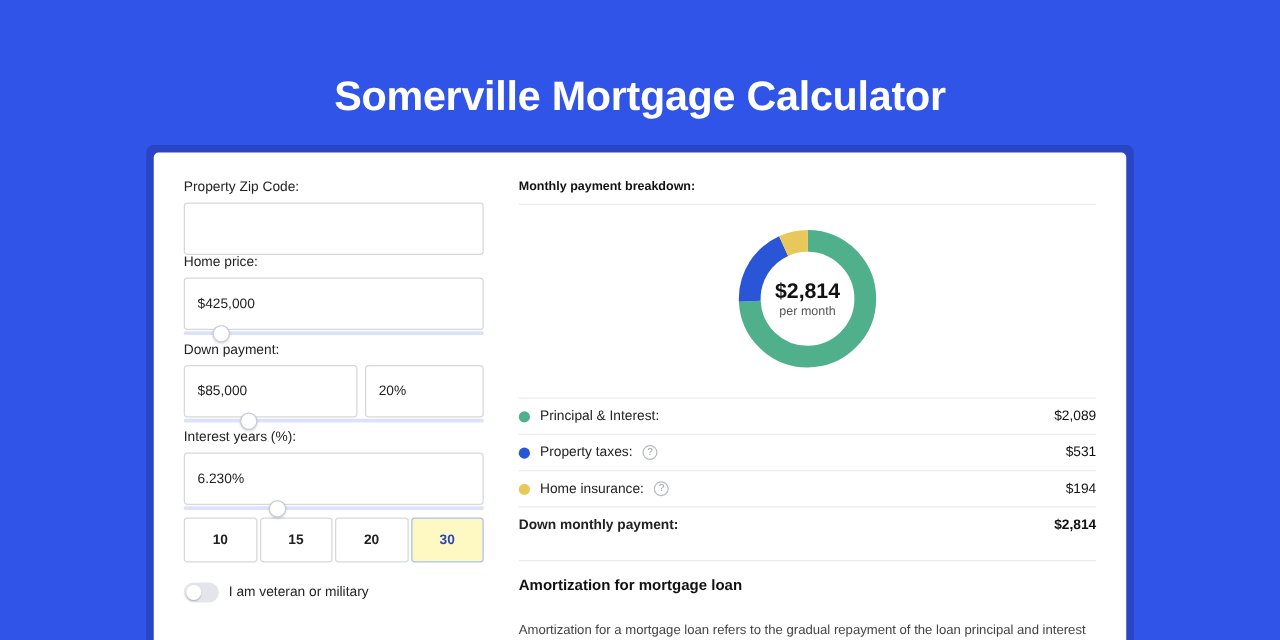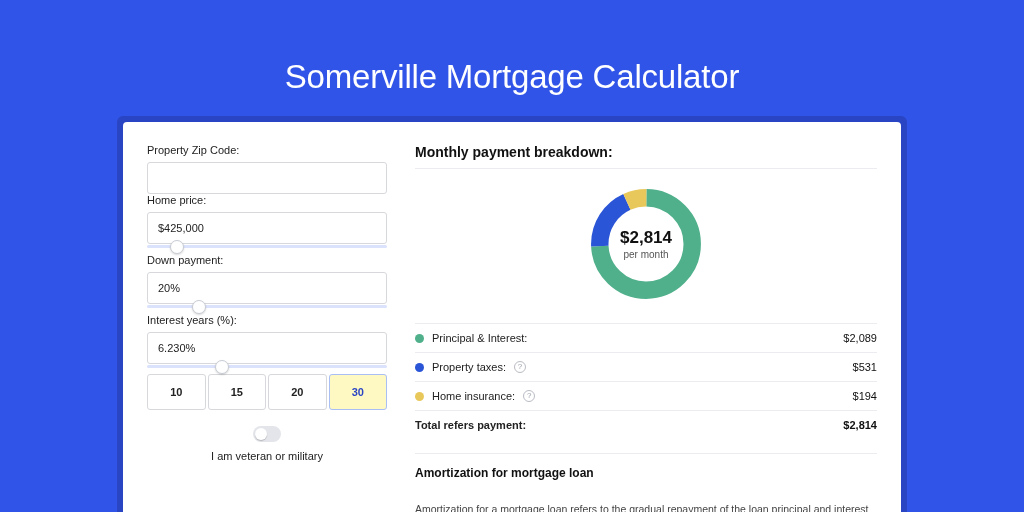--- a/index.html
+++ b/index.html
@@ -10,21 +10,21 @@
     height: 512px;
     overflow: hidden;
   }
   .hero {
     padding-top: 58px;
     text-align: center;
   }
   .hero h1 {
     color: #fff;
     font-size: 33px;
-    font-weight: 400;
+    font-weight: 700;
     letter-spacing: -0.2px;
   }
   .card-wrap {
     margin: 20px auto 0;
     width: 790px;
     background: #2a45c4;
     border-radius: 6px 6px 0 0;
     padding: 6px 6px 0 6px;
   }
   .card {
@@ -39,21 +39,21 @@
   .right { flex: 1; }
   .field { margin-bottom: 0; }
   .label {
     font-size: 11px;
     color: #222;
     margin-bottom: 6px;
     display: block;
   }
   .input {
     width: 100%;
-    height: 32px;
+    height: 42px;
     border: 1px solid #d6d8dc;
     border-radius: 3px;
     padding: 0 10px;
     font-size: 11px;
     color: #222;
     background: #fff;
   }
   .range-wrap {
     position: relative;
     height: 10px;
@@ -99,36 +99,35 @@
     cursor: pointer;
   }
   .period-btn.active {
     background: #fef9c3;
     border-color: #a9bef5;
     color: #2a45c4;
   }
   .toggle-row {
     display: flex; align-items: center; gap: 8px;
     margin-top: 16px;
-    flex-direction: column;
   }
   .toggle {
     width: 28px; height: 16px; border-radius: 10px;
     background: #e3e5ea; position: relative; cursor: pointer;
     border: none;
   }
   .toggle::after {
     content: ""; position: absolute; left: 2px; top: 2px;
     width: 12px; height: 12px; border-radius: 50%; background: #fff;
     box-shadow: 0 1px 1px rgba(0,0,0,.2);
   }
   .toggle-label { font-size: 11px; color: #222; }
 
   .section-title {
-    font-size: 14px; font-weight: 700; color: #111;
+    font-size: 10px; font-weight: 700; color: #111;
     padding-bottom: 8px; border-bottom: 1px solid #ececf0;
   }
   .donut-area {
     display: flex; justify-content: center;
     padding: 14px 0 10px;
   }
   .donut-wrap { position: relative; width: 122px; height: 122px; }
   .donut-center {
     position: absolute; inset: 0;
     display: flex; flex-direction: column;
@@ -182,20 +181,21 @@
         <label class="label">Home price:</label>
         <input class="input" value="$425,000" style="">
         <div class="range-wrap">
           <input type="range" class="range" min="0" max="100" value="10" style="">
         </div>
       </div>
 
       <div class="field">
         <label class="label">Down payment:</label>
         <div class="row-split">
+          <input class="input" value="$85,000" style="">
           <input class="input" value="20%" style="">
         </div>
         <div class="range-wrap">
           <input type="range" class="range" min="0" max="100" value="20" style="">
         </div>
       </div>
 
       <div class="field">
         <label class="label">Interest years (%):</label>
         <input class="input" value="6.230%" style="">
@@ -257,21 +257,21 @@
         <div class="legend-row">
           <span class="legend-left">
             <span class="dot" style="background:#e9c85b"></span>
             <span>Home insurance:</span>
             <span class="info-icon">?</span>
           </span>
           <span class="legend-value">$194</span>
         </div>
         <div class="legend-row total">
           <span class="legend-left">
-            <span>Total refers payment:</span>
+            <span>Down monthly payment:</span>
           </span>
           <span class="legend-value">$2,814</span>
         </div>
       </div>
 
       <div class="amort">
         <h3>Amortization for mortgage loan</h3>
         <p>Amortization for a mortgage loan refers to the gradual repayment of the loan principal and interest over a specified</p>
       </div>
     </div>

